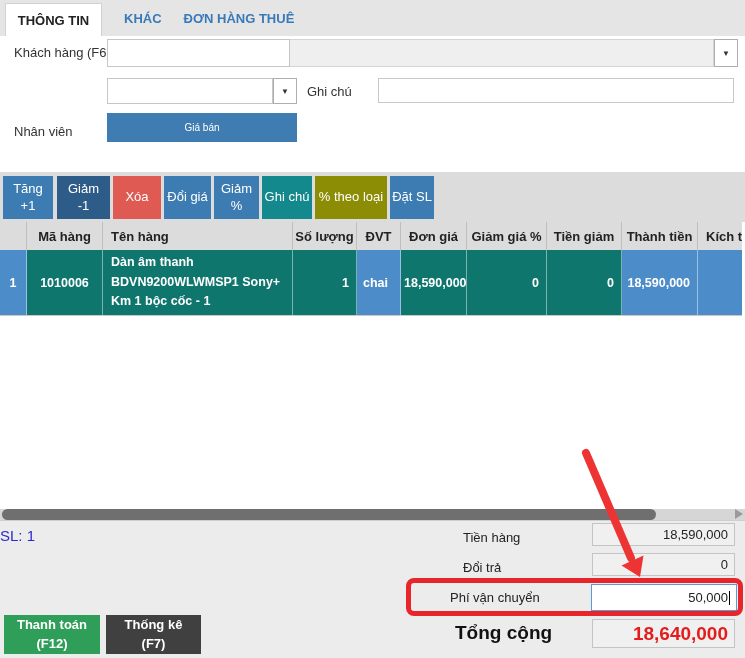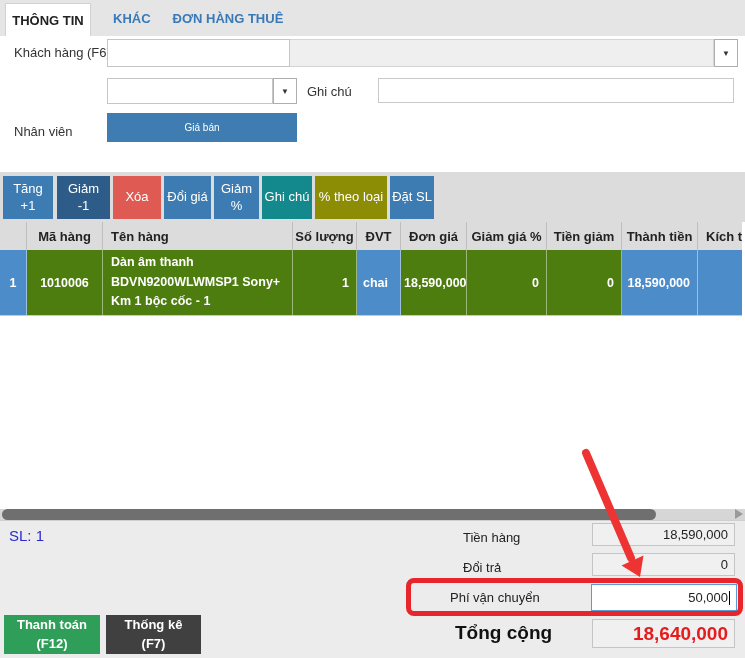--- a/index.html
+++ b/index.html
@@ -5,21 +5,21 @@
   * { margin:0; padding:0; box-sizing:border-box; }
   html,body { background:#fff; }
   .app {
     position:relative; width:745px; height:658px; overflow:hidden;
     background:#fff; font-family:"Liberation Sans", sans-serif; color:#222;
     font-size:13px;
   }
   
   .tabbar { position:absolute; left:0; top:0; width:745px; height:36px; background:#e5e5e5; display:flex; align-items:stretch; }
   .tab-active {
-    margin-left:5px; margin-top:3px; width:86px; background:#fff;
+    margin-left:5px; margin-top:3px; width:97px; background:#fff;
     border:1px solid #d2d2d2; border-bottom:none;
     display:flex; align-items:center; justify-content:center;
     font-weight:bold; color:#222; cursor:default;
   }
   .tab-inactive { align-self:center; padding:0 0 0 0; margin-left:22px; color:#3879b8; font-weight:bold; cursor:pointer; }
   
   .form-label { position:absolute; color:#333; }
   .combo-row { position:absolute; display:flex; }
   .inputbox { background:#fff; border:1px solid #c6c6c6; height:100%; }
   .gray-fill { flex:1; background:#efefef; border:1px solid #d5d5d5; border-left:none; }
@@ -44,32 +44,32 @@
     grid-template-columns:27px 76px 190px 64px 44px 66px 80px 75px 76px auto;
   }
   .grid-head { top:222px; height:28px; background:#dcdcdc; font-weight:bold; color:#222; }
   .grid-head .hc { border-right:1px solid #bfbfbf; display:flex; align-items:center; justify-content:center; overflow:hidden; white-space:nowrap; }
   .grid-head .hc.left { justify-content:flex-start; padding-left:8px; }
   .grid-row { top:250px; height:66px; color:#fff; font-weight:bold; font-size:12.5px; border-bottom:1px solid #c9c9c9; }
   .grid-row .rc {
     border-right:1px solid rgba(255,255,255,0.45);
     display:flex; align-items:center; overflow:hidden; white-space:nowrap;
   }
-  .cell-light { background:#4c8cc9; } .cell-dark { background:#4d7c0f; }
+  .cell-light { background:#4c8cc9; } .cell-dark { background:#0f766e; }
   .rc.center { justify-content:center; } .rc.right { justify-content:flex-end; padding-right:7px; }
   .rc.left { justify-content:flex-start; padding-left:6px; }
   .rc.name { white-space:normal; padding:4px 6px 4px 8px; line-height:1.55; align-items:center; }
   
   .hscroll-track { position:absolute; left:0; top:509px; width:745px; height:11px; background:#d6d6d6; }
   .hscroll-thumb { position:absolute; left:2px; top:509px; width:654px; height:11px; background:#6f6f6f; border-radius:6px; }
   .scroll-corner { position:absolute; left:735px; top:509px; width:0; height:0;
     border-top:5px solid transparent; border-bottom:5px solid transparent; border-left:8px solid #9a9a9a; }
   
   .bottom-panel { position:absolute; left:0; top:520px; width:745px; height:138px; background:#ececec; border-top:1px solid #cfcfcf; }
-  .sl-label { position:absolute; left:9px; top:527px; color:#2a2ad0; font-size:15px; }
+  .sl-label { position:absolute; left:0; top:527px; color:#2a2ad0; font-size:15px; }
   .sum-label { position:absolute; color:#222; }
   .sum-box {
     position:absolute; background:#f0f0f0; border:1px solid #c4c4c4;
     display:flex; align-items:center; justify-content:flex-end; padding-right:6px; color:#222;
   }
   .ship-box { background:#fff; border:1px solid #5b9bd5; cursor:text; }
   .caret { display:inline-block; width:1px; height:14px; background:#000; margin-left:1px; }
   .total-label { position:absolute; left:455px; top:622px; font-size:19px; font-weight:bold; color:#111; }
   .total-box { left:592px; top:619px; width:143px; height:29px; font-size:19px; font-weight:bold; color:#e51c1c; }
   .bigbtn { position:absolute; top:615px; height:39px; font-size:13px; font-weight:bold; white-space:pre-line; line-height:1.45; text-align:center; }

